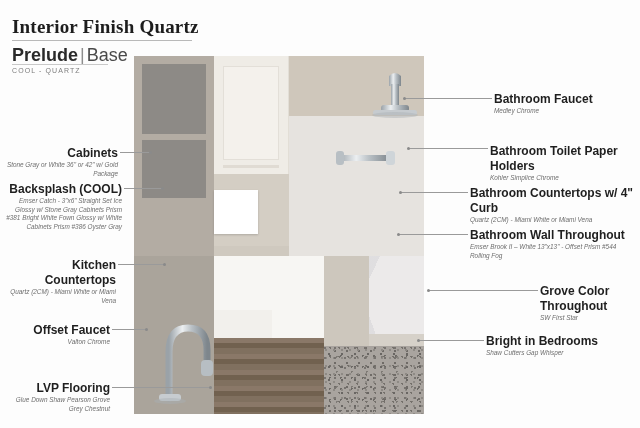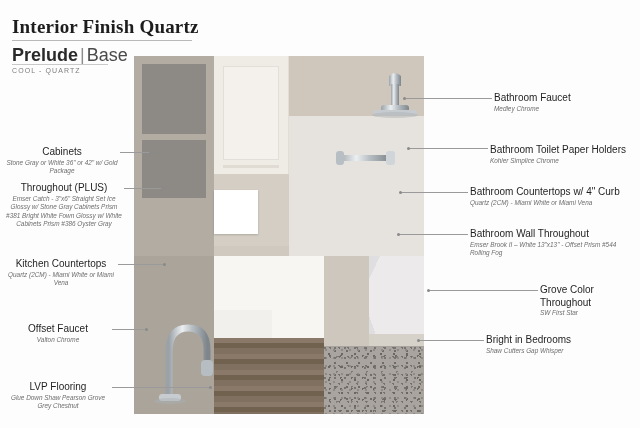--- a/index.html
+++ b/index.html
@@ -87,24 +87,24 @@
     opacity:.85;
   }
   .sw-whitepanel{ left:80px; top:254px; width:58px; height:38px; background:#f2f0ec;}
   
   .fixture { position:absolute; }
   .bath-faucet { left:225px; top:12px; width:70px; height:62px; }
   .tp-holder   { left:198px; top:90px; width:70px; height:28px; }
   .kitchen-fau { left:15px;  top:250px; width:78px; height:100px; }
   
   .label { position: absolute; }
-  .label .hd { font-size: 10px; font-weight: normal; color:#1f1f1f; line-height:1.25; }
+  .label .hd { font-size: 12px; font-weight: bold; color:#1f1f1f; line-height:1.25; }
   .label .sub { font-size: 6.4px; font-style: italic; color:#6d6d6d; line-height:1.35; }
   .label.right { text-align: left; }
-  .label.left  { text-align: center; }
+  .label.left  { text-align: right; }
   .rule { position:absolute; background:#9a9a9a; height:1px; }
   .dot { position:absolute; width:3px; height:3px; border-radius:50%; background:#8a8a8a; }
 </style>
 </head>
 <body>
 
 <div class="page">
 
   <div class="title">Interior Finish Quartz</div>
   <div class="title-rule"></div>
@@ -170,21 +170,21 @@
   </div>
 
   <div class="label left" style="left:6px; top:146px; width:112px;">
     <div class="hd">Cabinets</div>
     <div class="sub">Stone Gray or White 36" or 42" w/ Gold Package</div>
   </div>
   <div class="rule" style="left:120px; top:152px; width:30px;"></div>
   <div class="dot" style="left:149px; top:150.5px;"></div>
 
   <div class="label left" style="left:6px; top:182px; width:116px;">
-    <div class="hd">Throughout (PLUS)</div>
+    <div class="hd">Backsplash (COOL)</div>
     <div class="sub">Emser Catch - 3"x6" Straight Set Ice Glossy w/ Stone Gray Cabinets Prism #381 Bright White Fown Glossy w/ White Cabinets Prism #386 Oyster Gray</div>
   </div>
   <div class="rule" style="left:124px; top:188px; width:38px;"></div>
   <div class="dot" style="left:161px; top:186.5px;"></div>
 
   <div class="label left" style="left:6px; top:258px; width:110px;">
     <div class="hd">Kitchen Countertops</div>
     <div class="sub">Quartz (2CM) - Miami White or Miami Vena</div>
   </div>
   <div class="rule" style="left:118px; top:264px; width:46px;"></div>

